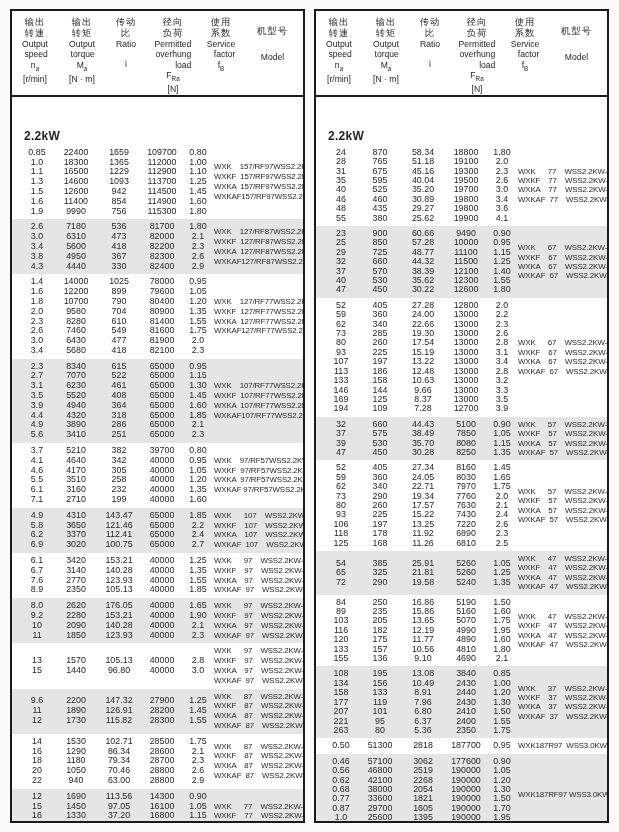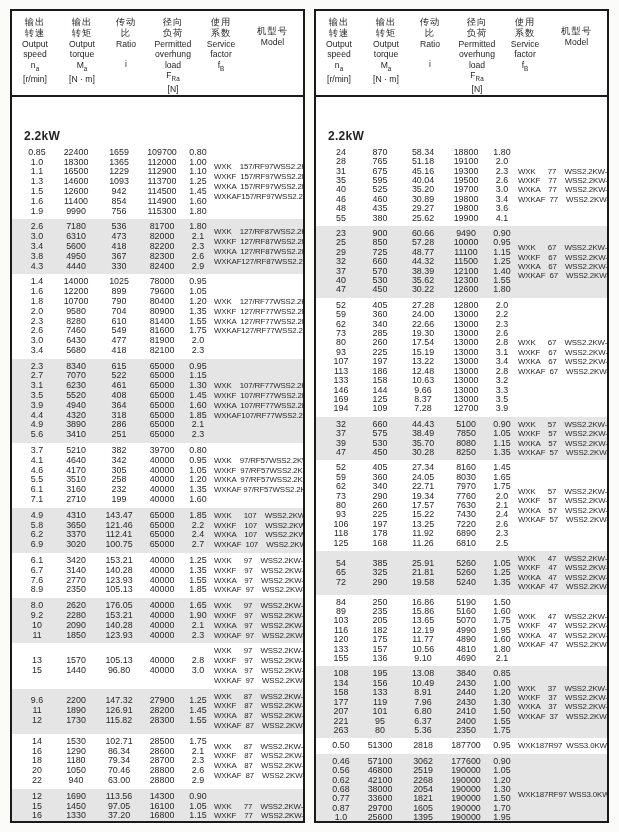--- a/index.html
+++ b/index.html
@@ -13,23 +13,23 @@
   .tbl{
     width:295px;height:100%;box-sizing:border-box;
     border:2px solid #1a1a1a;background:#fff;
     display:flex;flex-direction:column;overflow:hidden;
   }
   
   .thead{flex:0 0 80px;border-bottom:2px solid #1a1a1a;display:flex;padding-top:3px;}
   .hcol{display:flex;flex-direction:column;align-items:center;text-align:center;
         font-size:8.6px;line-height:10.4px;padding-top:3px;}
   .hc0{width:46px}.hc1{width:48px}.hc2{width:40px}.hc3{width:54px}.hc4{width:42px}
-  .hc5{flex:1;justify-content:flex-start;padding-top:12px;}
+  .hc5{flex:1;justify-content:flex-start;gap:15px;padding-top:12px;}
   .zh{font-size:9.3px;line-height:11px;letter-spacing:1px;white-space:pre-line;}
-  .en{white-space:pre-line;}
+  .en{white-space:pre-line;text-align:right;}
   .sym{line-height:10.4px;}
   .sym sub{font-size:6.3px;}
   .push{margin-top:10px;}
   
   .tbody{flex:1;display:flex;flex-direction:column;overflow:hidden;background:#fff;margin-top:28px;}
   .sec-title{font-size:12px;font-weight:700;letter-spacing:.3px;padding:4px 0 2px 12px;flex:0 0 auto;}
   .grp{display:flex;align-items:center;padding:3px 0 3px 8px;flex:0 0 auto;}
   .grp.shade{background:#e5e5e5;}
   .tbody .grp:last-child{flex:1 0 auto;}
   .rows{display:flex;flex-direction:column;}

